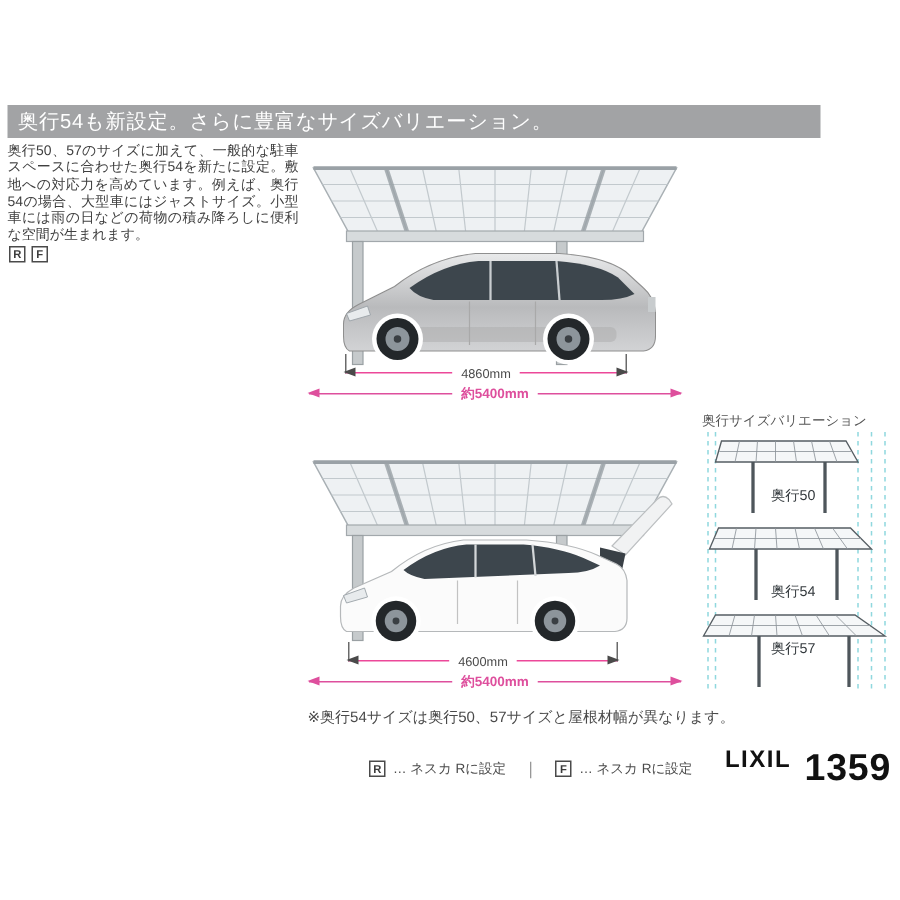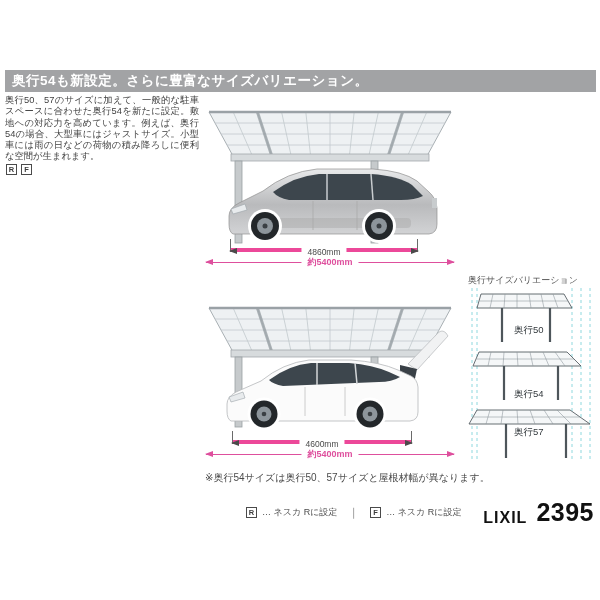--- a/index.html
+++ b/index.html
@@ -3,60 +3,60 @@
 <meta charset="utf-8">
 <style>
   * { margin:0; padding:0; box-sizing:border-box; }
   html,body { background:#fff; }
   .page {
     position:relative; width:600px; height:600px; background:#ffffff;
     font-family:"Liberation Sans","DejaVu Sans",sans-serif; overflow:hidden;
     color:#404040;
   }
   .banner {
-    position:absolute; left:5px; top:70px; width:591px; height:22px;
-    background:#a2a3a5; color:#ffffff; font-weight:bold; font-size:13.5px;
+    position:absolute; left:5px; top:70px; width:542px; height:22px;
+    background:#a2a3a5; color:#ffffff; font-weight:normal; font-size:13.5px;
     line-height:22px; padding-left:7px; letter-spacing:0.5px;
   }
   .intro {
     position:absolute; left:5px; top:95px; width:194px;
     font-size:9.3px; line-height:11.3px; color:#3f3f3f; text-align:justify;
   }
   .badge {
     display:inline-flex; align-items:center; justify-content:center;
     width:11px; height:11px; border:1.2px solid #4a4a4a; background:#fff;
     font-size:7.5px; font-weight:bold; color:#3c3c3c; line-height:1;
   }
   .badges { position:absolute; left:6px; top:164px; display:flex; gap:4px; }
   .diag-label { position:absolute; left:206px; font-size:9px; color:#555; }
   .var-title  { position:absolute; left:468px; top:274px; font-size:9px; color:#555; }
   .var-label  { position:absolute; left:514px; font-size:9.5px; color:#33393d; }
   .diag-svg { position:absolute; left:205px; width:250px; }
   .var-svg  { position:absolute; left:460px; top:286px; width:140px; height:190px; }
 
-  .dim { position:absolute; border-top:4px solid #ec4899; height:0; }
+  .dim { position:absolute; border-top:1px solid #ec4899; height:0; }
   .dim .arr { position:absolute; top:-4px; width:0; height:0;
     border-top:3.5px solid transparent; border-bottom:3.5px solid transparent; }
   .dim .arr.l { left:-1px; border-right:8px solid #4a4a4a; }
   .dim .arr.r { right:-1px; border-left:8px solid #4a4a4a; }
   .dim .tick { position:absolute; width:1px; height:13px; top:-13px; background:#6a6a6a; }
   .dim .tick.tl { left:0; } .dim .tick.tr { right:0; }
   .dim .lbl { position:absolute; left:50%; top:-6px; transform:translateX(-50%);
     background:#fff; padding:0 6px; font-size:8.5px; line-height:12px; color:#4a4a4a; white-space:nowrap; }
   .dim.pink { border-top:1.6px solid #de4f9d; }
   .dim.pink .arr.l { border-right-color:#de4f9d; }
   .dim.pink .arr.r { border-left-color:#de4f9d; }
   .dim.pink .lbl { color:#de4f9d; font-weight:bold; font-size:9px; top:-7px; }
 
   .footnote { position:absolute; left:205px; top:471px; font-size:10px; color:#4a4a4a; }
 
   .legend { position:absolute; left:246px; top:505px; display:flex; align-items:center;
     gap:5px; font-size:9px; color:#4a4a4a; }
   .legend .sep { color:#7a7a7a; margin:0 6px; font-size:11px; }
-  .brand { position:absolute; right:6px; top:498px; display:flex; align-items:flex-end; gap:9px; }
+  .brand { position:absolute; right:6px; top:498px; display:flex; align-items:flex-start; gap:9px; }
   .brand .lixil { font-size:16px; font-weight:800; letter-spacing:1px; color:#111; }
   .brand .pagenum { font-size:25px; font-weight:800; color:#111; letter-spacing:0.5px; }
 </style>
 </head>
 <body>
 
 <div class="page">
 
   <div class="banner">
     <span>奥行54も新設定。さらに豊富なサイズバリエーション。</span>
@@ -277,16 +277,16 @@
   <div class="legend">
     <span class="badge">R</span>
     <span>… ネスカ Rに設定</span>
     <span class="sep">｜</span>
     <span class="badge">F</span>
     <span>… ネスカ Rに設定</span>
   </div>
 
   <div class="brand">
     <span class="lixil">LIXIL</span>
-    <span class="pagenum">2395</span>
+    <span class="pagenum">1359</span>
   </div>
 
 </div>
 
 </body></html>

